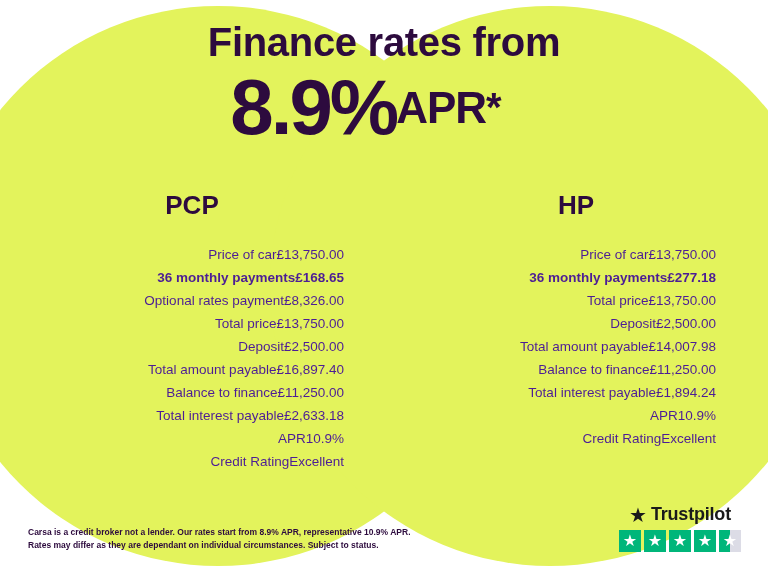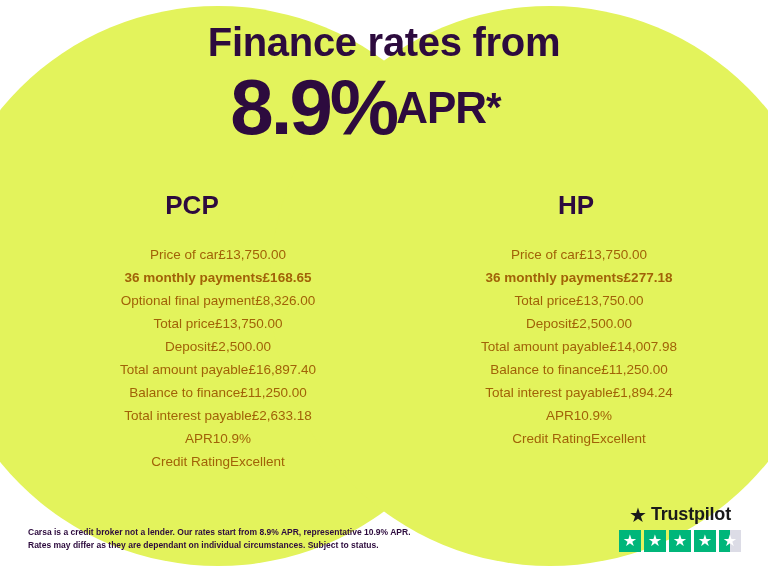--- a/index.html
+++ b/index.html
@@ -96,24 +96,24 @@
     color: #2d0b3e;
     margin-bottom: 22px;
   }
   .rows {
     box-sizing: border-box;
   }
   .col-left .rows { padding: 0 40px 0 92px; }
   .col-right .rows { padding: 0 52px 0 58px; }
   .row {
     display: flex;
-    justify-content: center;
+    justify-content: flex-end;
     align-items: baseline;
     font-size: 13.5px;
-    color: #a16207;
+    color: #4c1d95;
     height: 23px;
     line-height: 23px;
   }
   .row .label { white-space: nowrap; }
   .row .value { white-space: nowrap; }
   .row.bold .label, .row.bold .value { font-weight: bold; }
   .disclaimer {
     position: absolute;
     left: 28px;
     bottom: 24px;
@@ -193,21 +193,21 @@
         <div class="rows">
           <div class="row">
             <span class="label">Price of car</span>
             <span class="value">£13,750.00</span>
           </div>
           <div class="row bold">
             <span class="label">36 monthly payments</span>
             <span class="value">£168.65</span>
           </div>
           <div class="row">
-            <span class="label">Optional final payment</span>
+            <span class="label">Optional rates payment</span>
             <span class="value">£8,326.00</span>
           </div>
           <div class="row">
             <span class="label">Total price</span>
             <span class="value">£13,750.00</span>
           </div>
           <div class="row">
             <span class="label">Deposit</span>
             <span class="value">£2,500.00</span>
           </div>

